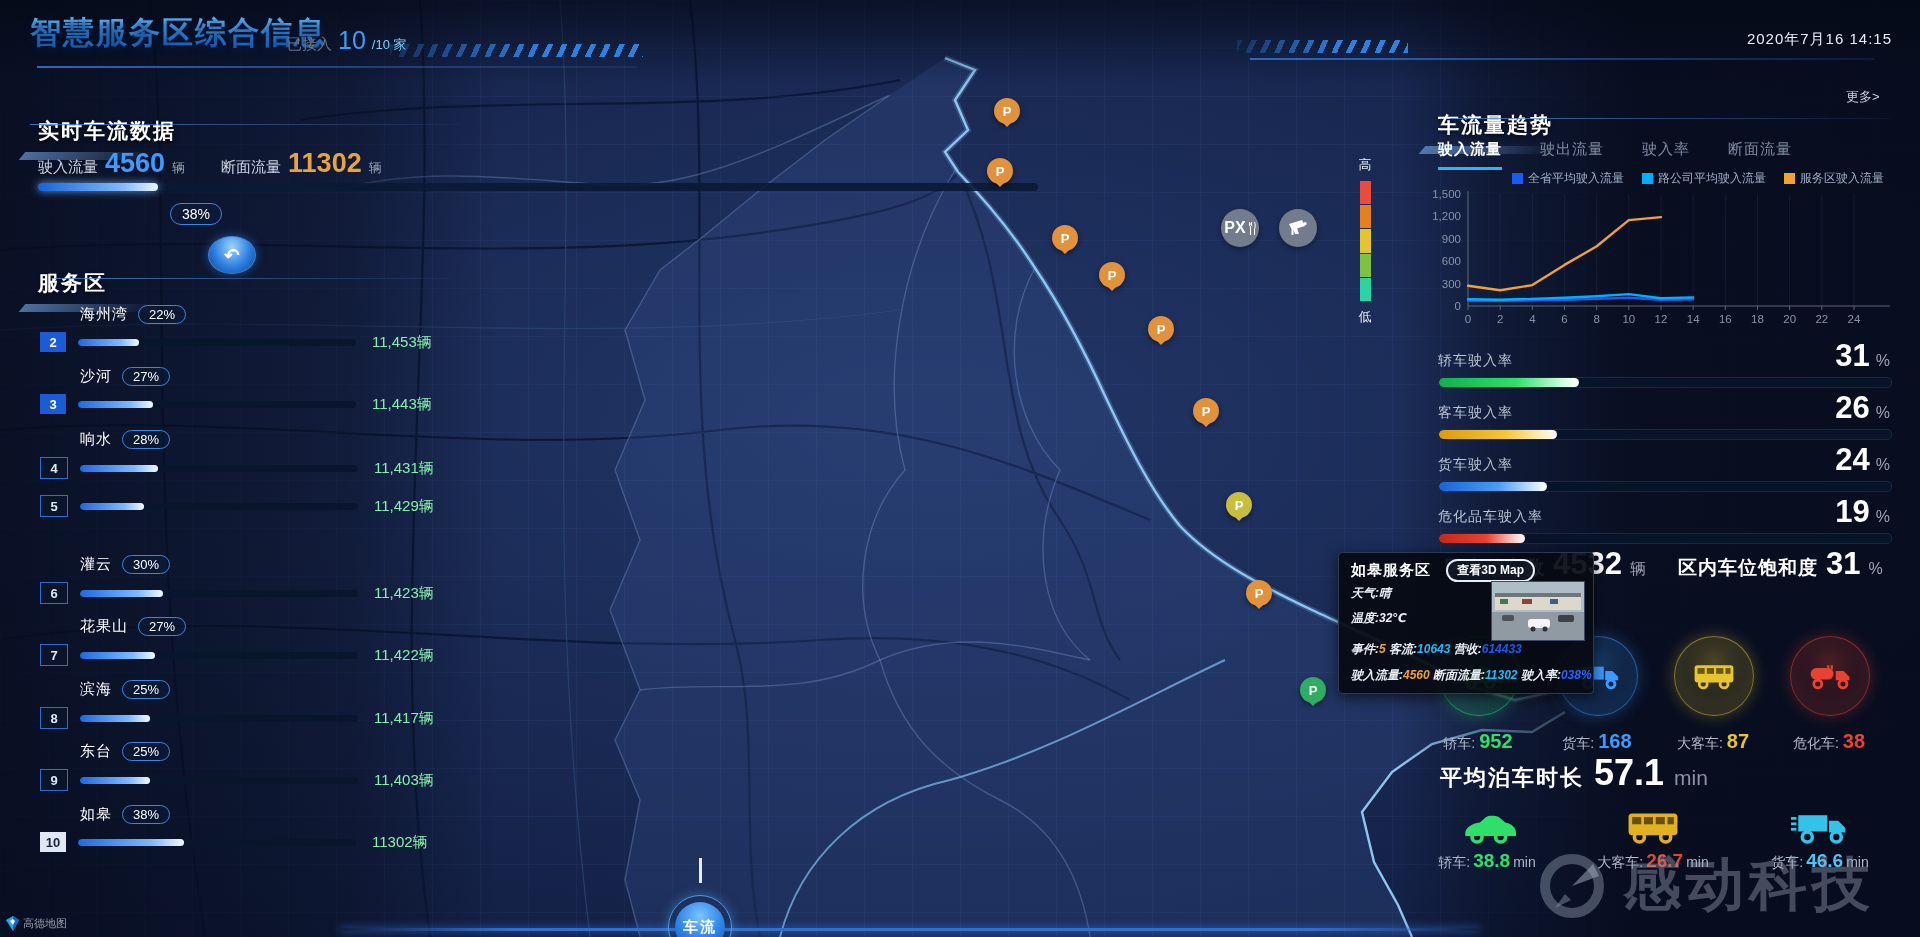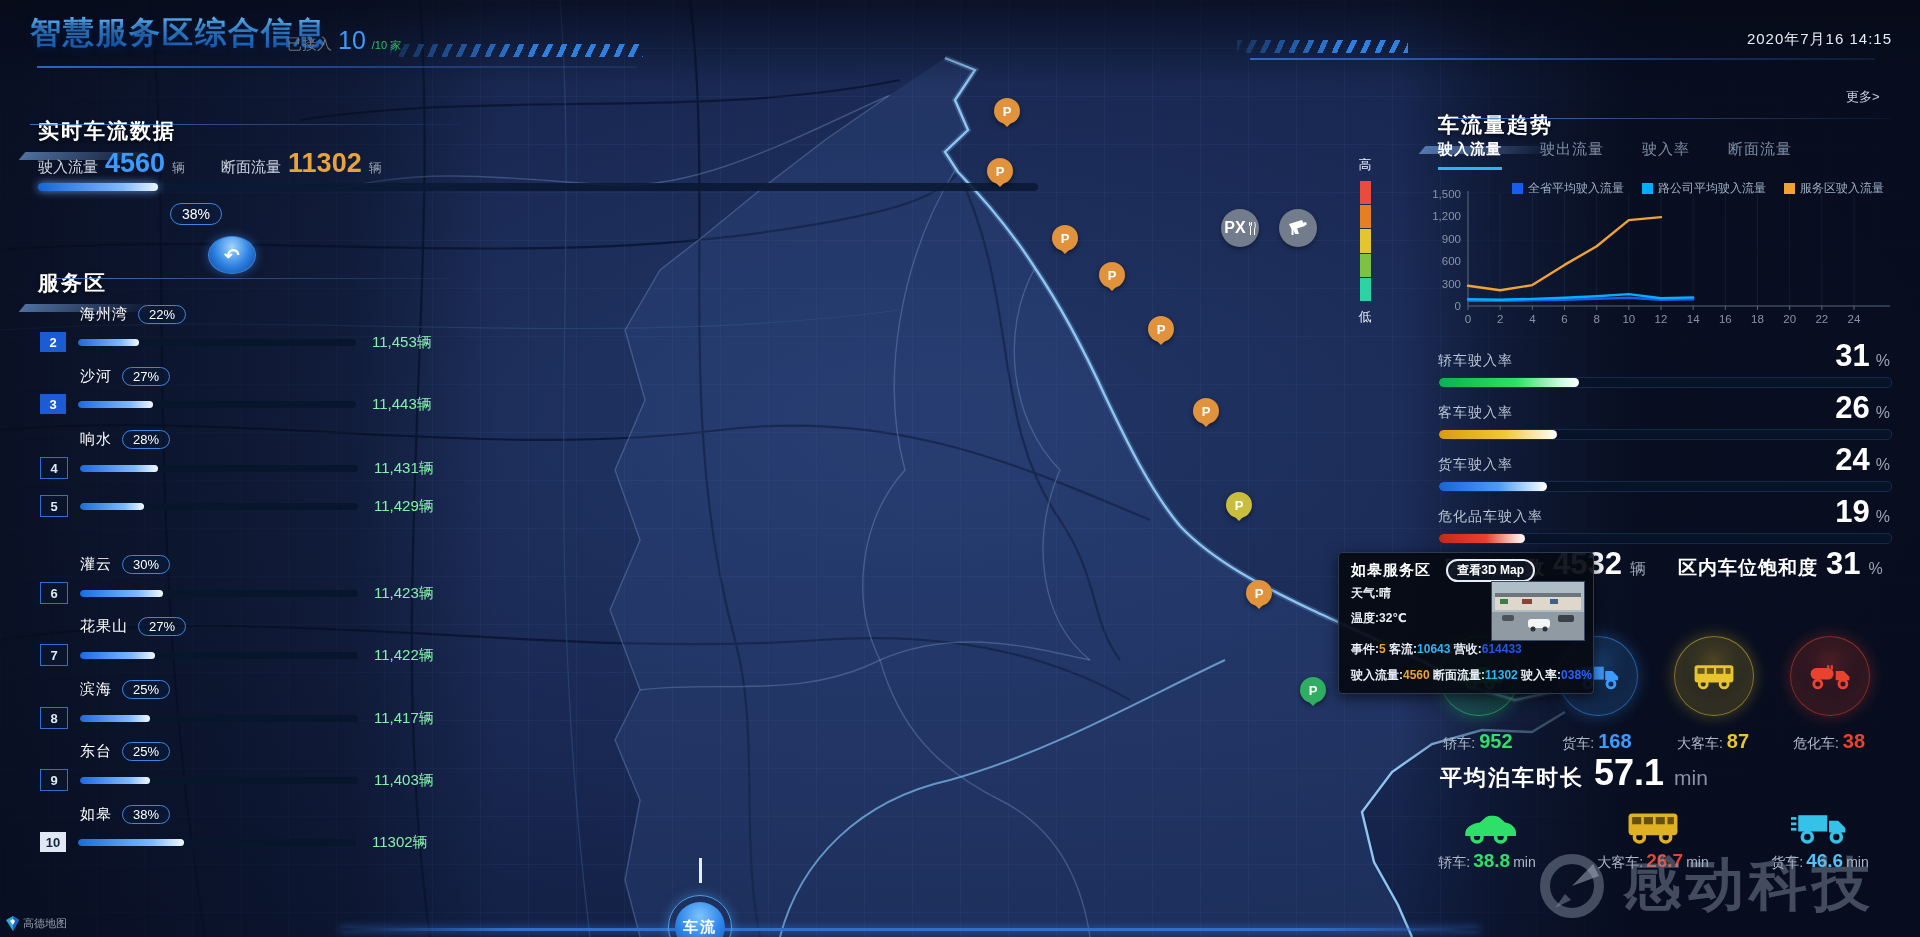--- a/index.html
+++ b/index.html
@@ -18,21 +18,21 @@
   .shade-top{position:absolute;left:0;top:0;width:1920px;height:84px;z-index:1;pointer-events:none;
     background:linear-gradient(180deg,rgba(5,9,22,.7),rgba(5,9,22,0));}
 
   
   .hdr-title{position:absolute;left:30px;top:12px;z-index:3;font-size:31px;font-weight:bold;letter-spacing:2px;
     background:linear-gradient(180deg,#5cb6f9 20%,#1d6fd2 85%);-webkit-background-clip:text;background-clip:text;
     color:transparent;text-shadow:0 3px 6px rgba(0,30,80,.6);}
   .hdr-conn{position:absolute;left:287px;top:26px;z-index:3;display:flex;align-items:baseline;gap:6px;}
   .hdr-conn .lbl{font-size:15px;color:#737373;}
   .hdr-conn .num{font-size:25px;color:#3d9bff;}
-  .hdr-conn .tot{font-size:11px;color:#22c55e;text-align:center;}
+  .hdr-conn .tot{font-size:13px;color:#7dd3fc;text-align:center;}
   .hdr-date{position:absolute;right:28px;top:30px;z-index:3;font-size:15px;color:#e8eef7;letter-spacing:1px;}
   .hline{position:absolute;height:2px;z-index:2;background:linear-gradient(90deg,rgba(47,111,208,.9),rgba(47,111,208,.15));}
   .slashes{position:absolute;height:13px;z-index:2;
     background:repeating-linear-gradient(115deg,#2d7fe0 0 5px,transparent 5px 13px);
     -webkit-mask-image:linear-gradient(90deg,rgba(0,0,0,.2),#000 60%);mask-image:linear-gradient(90deg,rgba(0,0,0,.2),#000 60%);}
 
   
   .sec-h{position:absolute;z-index:3;font-size:21px;font-weight:bold;letter-spacing:2px;color:#fff;
     text-shadow:0 2px 4px rgba(0,0,0,.7);margin-top:29px;}
   .sec-h::before{content:"";position:absolute;left:-16px;top:100%;margin-top:7px;width:130px;height:8px;
@@ -69,21 +69,21 @@
   .rk-white{background:#dfe8f4;color:#13233f;}
   .sa-track{width:278px;height:7px;border-radius:4px;background:rgba(8,22,44,.95);margin-left:12px;overflow:hidden;}
   .sa-fill{display:block;height:100%;border-radius:4px;background:linear-gradient(90deg,#1b6ae0,#7fb9ff 70%,#f2f9ff);}
   .sa-val{margin-left:16px;font-size:15px;color:#86efac;}
 
   
   .more{position:absolute;left:1846px;top:88px;z-index:3;font-size:13px;color:#c8d0dc;cursor:pointer;}
   .tabs{position:absolute;left:1438px;top:140px;z-index:3;display:flex;gap:38px;}
   .tab{font-size:15px;color:#7f8ca3;padding-bottom:8px;cursor:pointer;letter-spacing:1px;}
   .tab.active{color:#fff;font-weight:bold;border-bottom:3px solid #29b6f6;}
-  .legend{position:absolute;left:1512px;top:180px;z-index:3;display:flex;gap:18px;align-items:center;}
+  .legend{position:absolute;left:1512px;top:170px;z-index:3;display:flex;gap:18px;align-items:center;}
   .leg-item{display:flex;align-items:center;gap:5px;font-size:12px;color:#9fb0c7;}
   .leg-sq{width:11px;height:11px;display:inline-block;}
   #trend-chart{position:absolute;left:1428px;top:186px;z-index:3;}
 
   .rate-row{position:absolute;left:1438px;width:452px;height:48px;z-index:3;}
   .rate-lbl{position:absolute;left:0;top:8px;font-size:14px;color:#b9c4d4;letter-spacing:1px;}
   .rate-val{position:absolute;right:0;top:-6px;display:flex;align-items:baseline;gap:6px;}
   .rate-val b{font-size:31px;color:#fff;}
   .rate-val span{font-size:16px;color:#9aa3b2;}
   .rate-track{position:absolute;left:0;top:33px;width:452px;height:9px;border-radius:5px;background:rgba(8,20,40,.92);border:1px solid rgba(70,110,170,.25);overflow:hidden;}
@@ -132,21 +132,21 @@
   .mk.o{background:#e0923c;}.mk.o::after{border-top-color:#e0923c;}
   .mk.y{background:#c9bd3e;}.mk.y::after{border-top-color:#c9bd3e;}
   .mk.g{background:#2fae62;}.mk.g::after{border-top-color:#2fae62;}
 
   
   .tooltip{position:absolute;left:1338px;top:552px;width:254px;height:140px;z-index:30;
     background:rgba(6,10,18,.93);border:1px solid #2a3a55;border-radius:4px;box-shadow:0 4px 14px rgba(0,0,0,.6);}
   .tt-title{position:absolute;left:12px;top:8px;font-size:15px;font-weight:bold;color:#fff;letter-spacing:1px;}
   .tt-btn{position:absolute;right:58px;top:6px;border:2px solid #e8eef5;border-radius:12px;padding:1px 9px;
     font-size:12px;font-weight:bold;color:#fff;cursor:pointer;background:rgba(20,28,44,.6);white-space:nowrap;}
-  .tt-line{position:absolute;left:12px;font-size:12px;font-weight:bold;color:#e8eef5;white-space:nowrap;}
+  .tt-line{position:absolute;left:12px;font-size:12px;font-weight:bold;color:#e8eef5;white-space:nowrap;font-style:italic;}
   .tt-photo{position:absolute;right:8px;top:28px;width:92px;height:58px;border:1px solid #3a4a66;overflow:hidden;}
   .tv-o{color:#f0a030;} .tv-lb{color:#29b6f6;} .tv-db{color:#2256e8;} .tv-bl{color:#2962ff;}
 
   
   .nav{position:absolute;left:660px;top:858px;z-index:5;display:flex;align-items:center;gap:12px;flex-direction:column;}
   .nav-sep{width:3px;height:25px;background:#e8eef5;}
   .nav-item{width:80px;text-align:center;font-size:15px;color:#fff;letter-spacing:2px;cursor:pointer;text-shadow:0 1px 3px rgba(0,0,0,.8);}
   .nav-circle{width:62px;height:62px;border-radius:50%;border:1px solid #4aa0e8;display:flex;align-items:center;justify-content:center;
     box-shadow:0 0 12px rgba(70,160,240,.5);cursor:pointer;}
   .nav-circle .inner{width:50px;height:50px;border-radius:50%;display:flex;align-items:center;justify-content:center;

